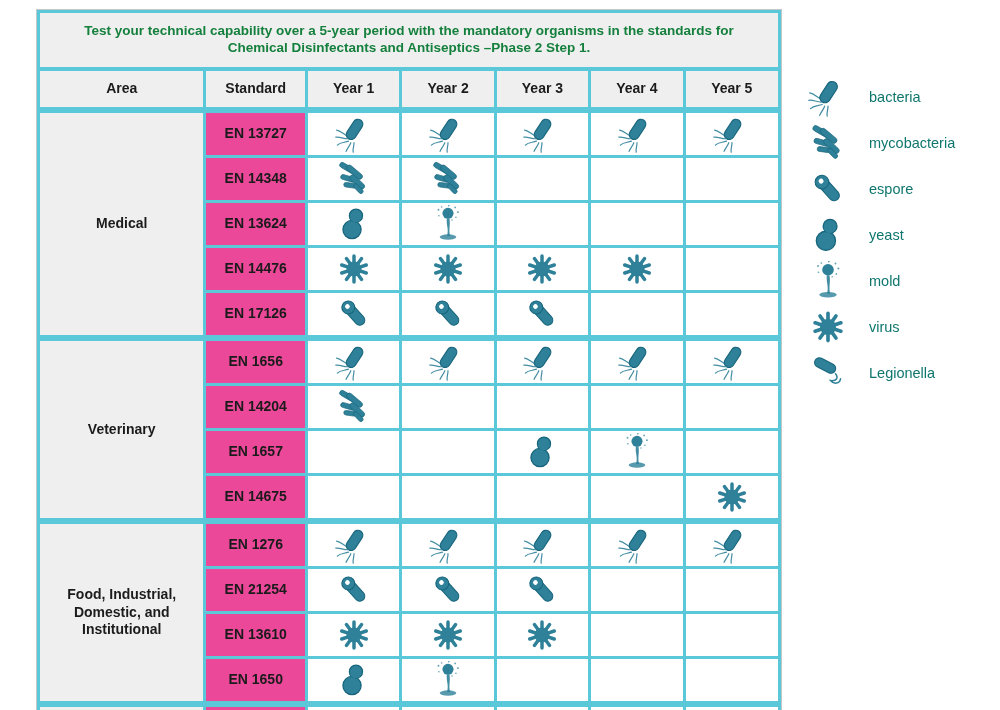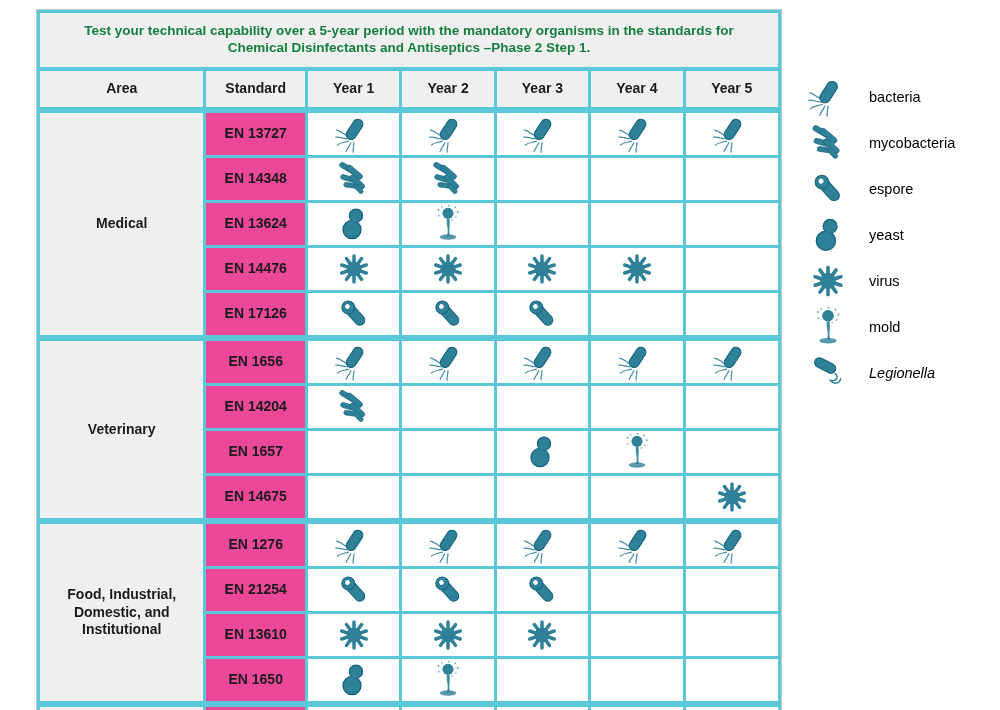--- a/index.html
+++ b/index.html
@@ -34,22 +34,22 @@
   .area-cell{background:#efefef;font-weight:700;padding:0 0;}
   .std-cell{background:#ec4899;font-weight:700;}
   .year-cell{background:#ffffff;height:42px;}
   tr.group-start td{border-top-width:6px;}
   .org{display:inline-block;vertical-align:middle;}
 
   
   .legend{position:absolute;left:805px;top:74px;width:180px;}
   .legend-item{display:flex;align-items:center;height:46px;}
   .legend-item .ic{width:46px;display:flex;justify-content:center;align-items:center;flex:0 0 46px;}
-  .legend-label{margin-left:18px;font-size:14.5px;color:#000000;}
-  .legend-label.it{font-style:italic;}
+  .legend-label{margin-left:18px;font-size:14.5px;color:#0f766e;}
+  .legend-label.it{}
 
   .svgdefs{position:absolute;width:0;height:0;overflow:hidden;}
 </style>
 </head>
 <body>
 
 <svg class="svgdefs" aria-hidden="true">
   <defs>
     <symbol id="i-bacteria" viewBox="0 0 48 48">
       <g fill="none" stroke="#2e8198" stroke-width="1.5" stroke-linecap="round" opacity="0.9">
@@ -376,36 +376,36 @@
         <span class="ic">
           <svg class="org" width="40" height="40" viewBox="0 0 48 48">
             <use href="#i-yeast"></use>
           </svg>
         </span>
         <span class="legend-label">yeast</span>
       </div>
       <div class="legend-item">
         <span class="ic">
           <svg class="org" width="40" height="40" viewBox="0 0 48 48">
+            <use href="#i-mold"></use>
+          </svg>
+        </span>
+        <span class="legend-label">mold</span>
+      </div>
+      <div class="legend-item">
+        <span class="ic">
+          <svg class="org" width="40" height="40" viewBox="0 0 48 48">
             <use href="#i-virus"></use>
           </svg>
         </span>
         <span class="legend-label">virus</span>
       </div>
       <div class="legend-item">
         <span class="ic">
           <svg class="org" width="40" height="40" viewBox="0 0 48 48">
-            <use href="#i-mold"></use>
-          </svg>
-        </span>
-        <span class="legend-label">mold</span>
-      </div>
-      <div class="legend-item">
-        <span class="ic">
-          <svg class="org" width="40" height="40" viewBox="0 0 48 48">
             <use href="#i-legionella"></use>
           </svg>
         </span>
         <span class="legend-label it">Legionella</span>
       </div>
     </div>
 
 </div>
 
 </body></html>

